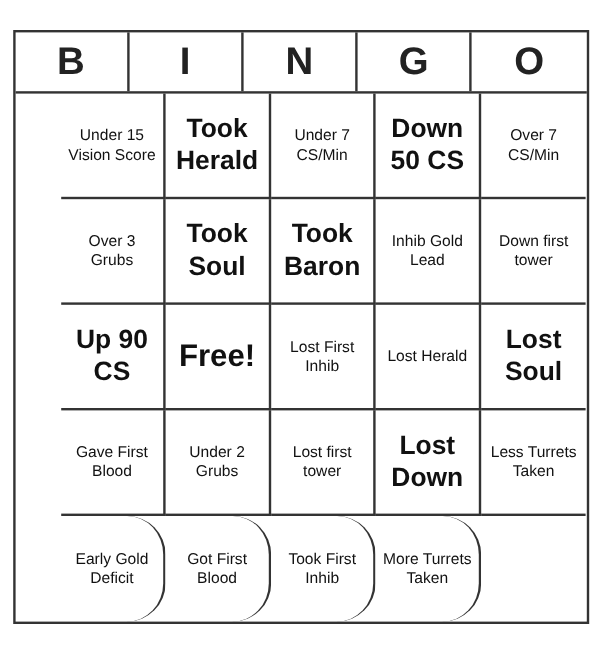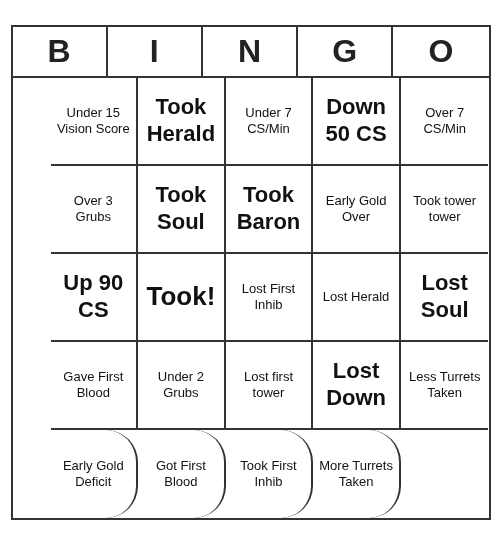--- a/index.html
+++ b/index.html
@@ -82,24 +82,24 @@
     </div>
   <div class="bingo-grid">
   <div class="bingo-cell">Under 15 Vision Score</div>
       <div class="bingo-cell large-text">Took Herald</div>
       <div class="bingo-cell">Under 7 CS/Min</div>
       <div class="bingo-cell large-text">Down 50 CS</div>
       <div class="bingo-cell">Over 7 CS/Min</div>
       <div class="bingo-cell">Over 3 Grubs</div>
       <div class="bingo-cell large-text">Took Soul</div>
       <div class="bingo-cell large-text">Took Baron</div>
-      <div class="bingo-cell">Early Gold Over</div>
-      <div class="bingo-cell">Took tower tower</div>
+      <div class="bingo-cell">Inhib Gold Lead</div>
+      <div class="bingo-cell">Down first tower</div>
       <div class="bingo-cell large-text">Up 90 CS</div>
-      <div class="bingo-cell free">Took!</div>
+      <div class="bingo-cell free">Free!</div>
       <div class="bingo-cell">Lost First Inhib</div>
       <div class="bingo-cell">Lost Herald</div>
       <div class="bingo-cell large-text">Lost Soul</div>
       <div class="bingo-cell">Gave First Blood</div>
       <div class="bingo-cell">Under 2 Grubs</div>
       <div class="bingo-cell">Lost first tower</div>
       <div class="bingo-cell large-text">Lost Down</div>
       <div class="bingo-cell">Less Turrets Taken</div>
       <div class="bingo-cell">Early Gold Deficit</div>
       <div class="bingo-cell">Got First Blood</div>

